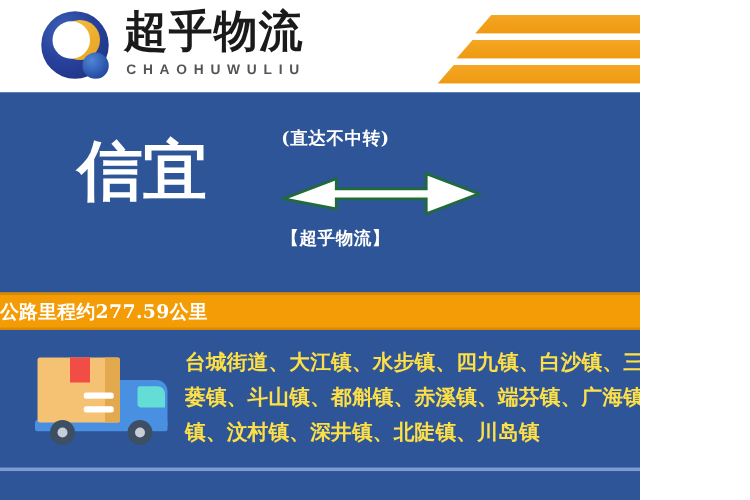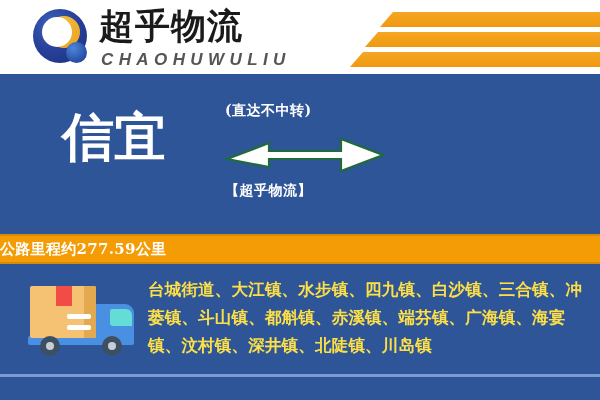--- a/index.html
+++ b/index.html
@@ -5,21 +5,21 @@
   html, body {
     margin: 0;
     padding: 0;
     background: #ffffff;
   }
   body {
     font-family: "Liberation Sans", "DejaVu Sans", sans-serif;
   }
   .banner {
     position: relative;
-    width: 600px;
+    width: 512px;
     height: 400px;
     overflow: hidden;
     background: #2e5597;
   }
 
   
   .header {
     position: absolute;
     left: 0; top: 0;
     width: 600px; height: 74px;
@@ -66,26 +66,25 @@
     font-size: 35px;
     font-weight: bold;
     color: #1a1a1a;
     letter-spacing: 1px;
     line-height: 40px;
     white-space: nowrap;
   }
   .brand-en {
     position: absolute;
     left: 101px; top: 50px;
-    font-size: 17px;
+    font-size: 11px;
     font-weight: bold;
     color: #555555;
     letter-spacing: 5.4px;
     white-space: nowrap;
-    font-style: italic;
   }
   .stripes {
     position: absolute;
     right: 0; top: 12px;
     width: 300px; height: 56px;
   }
   .stripe {
     position: absolute;
     right: 0;
     height: 15px;

